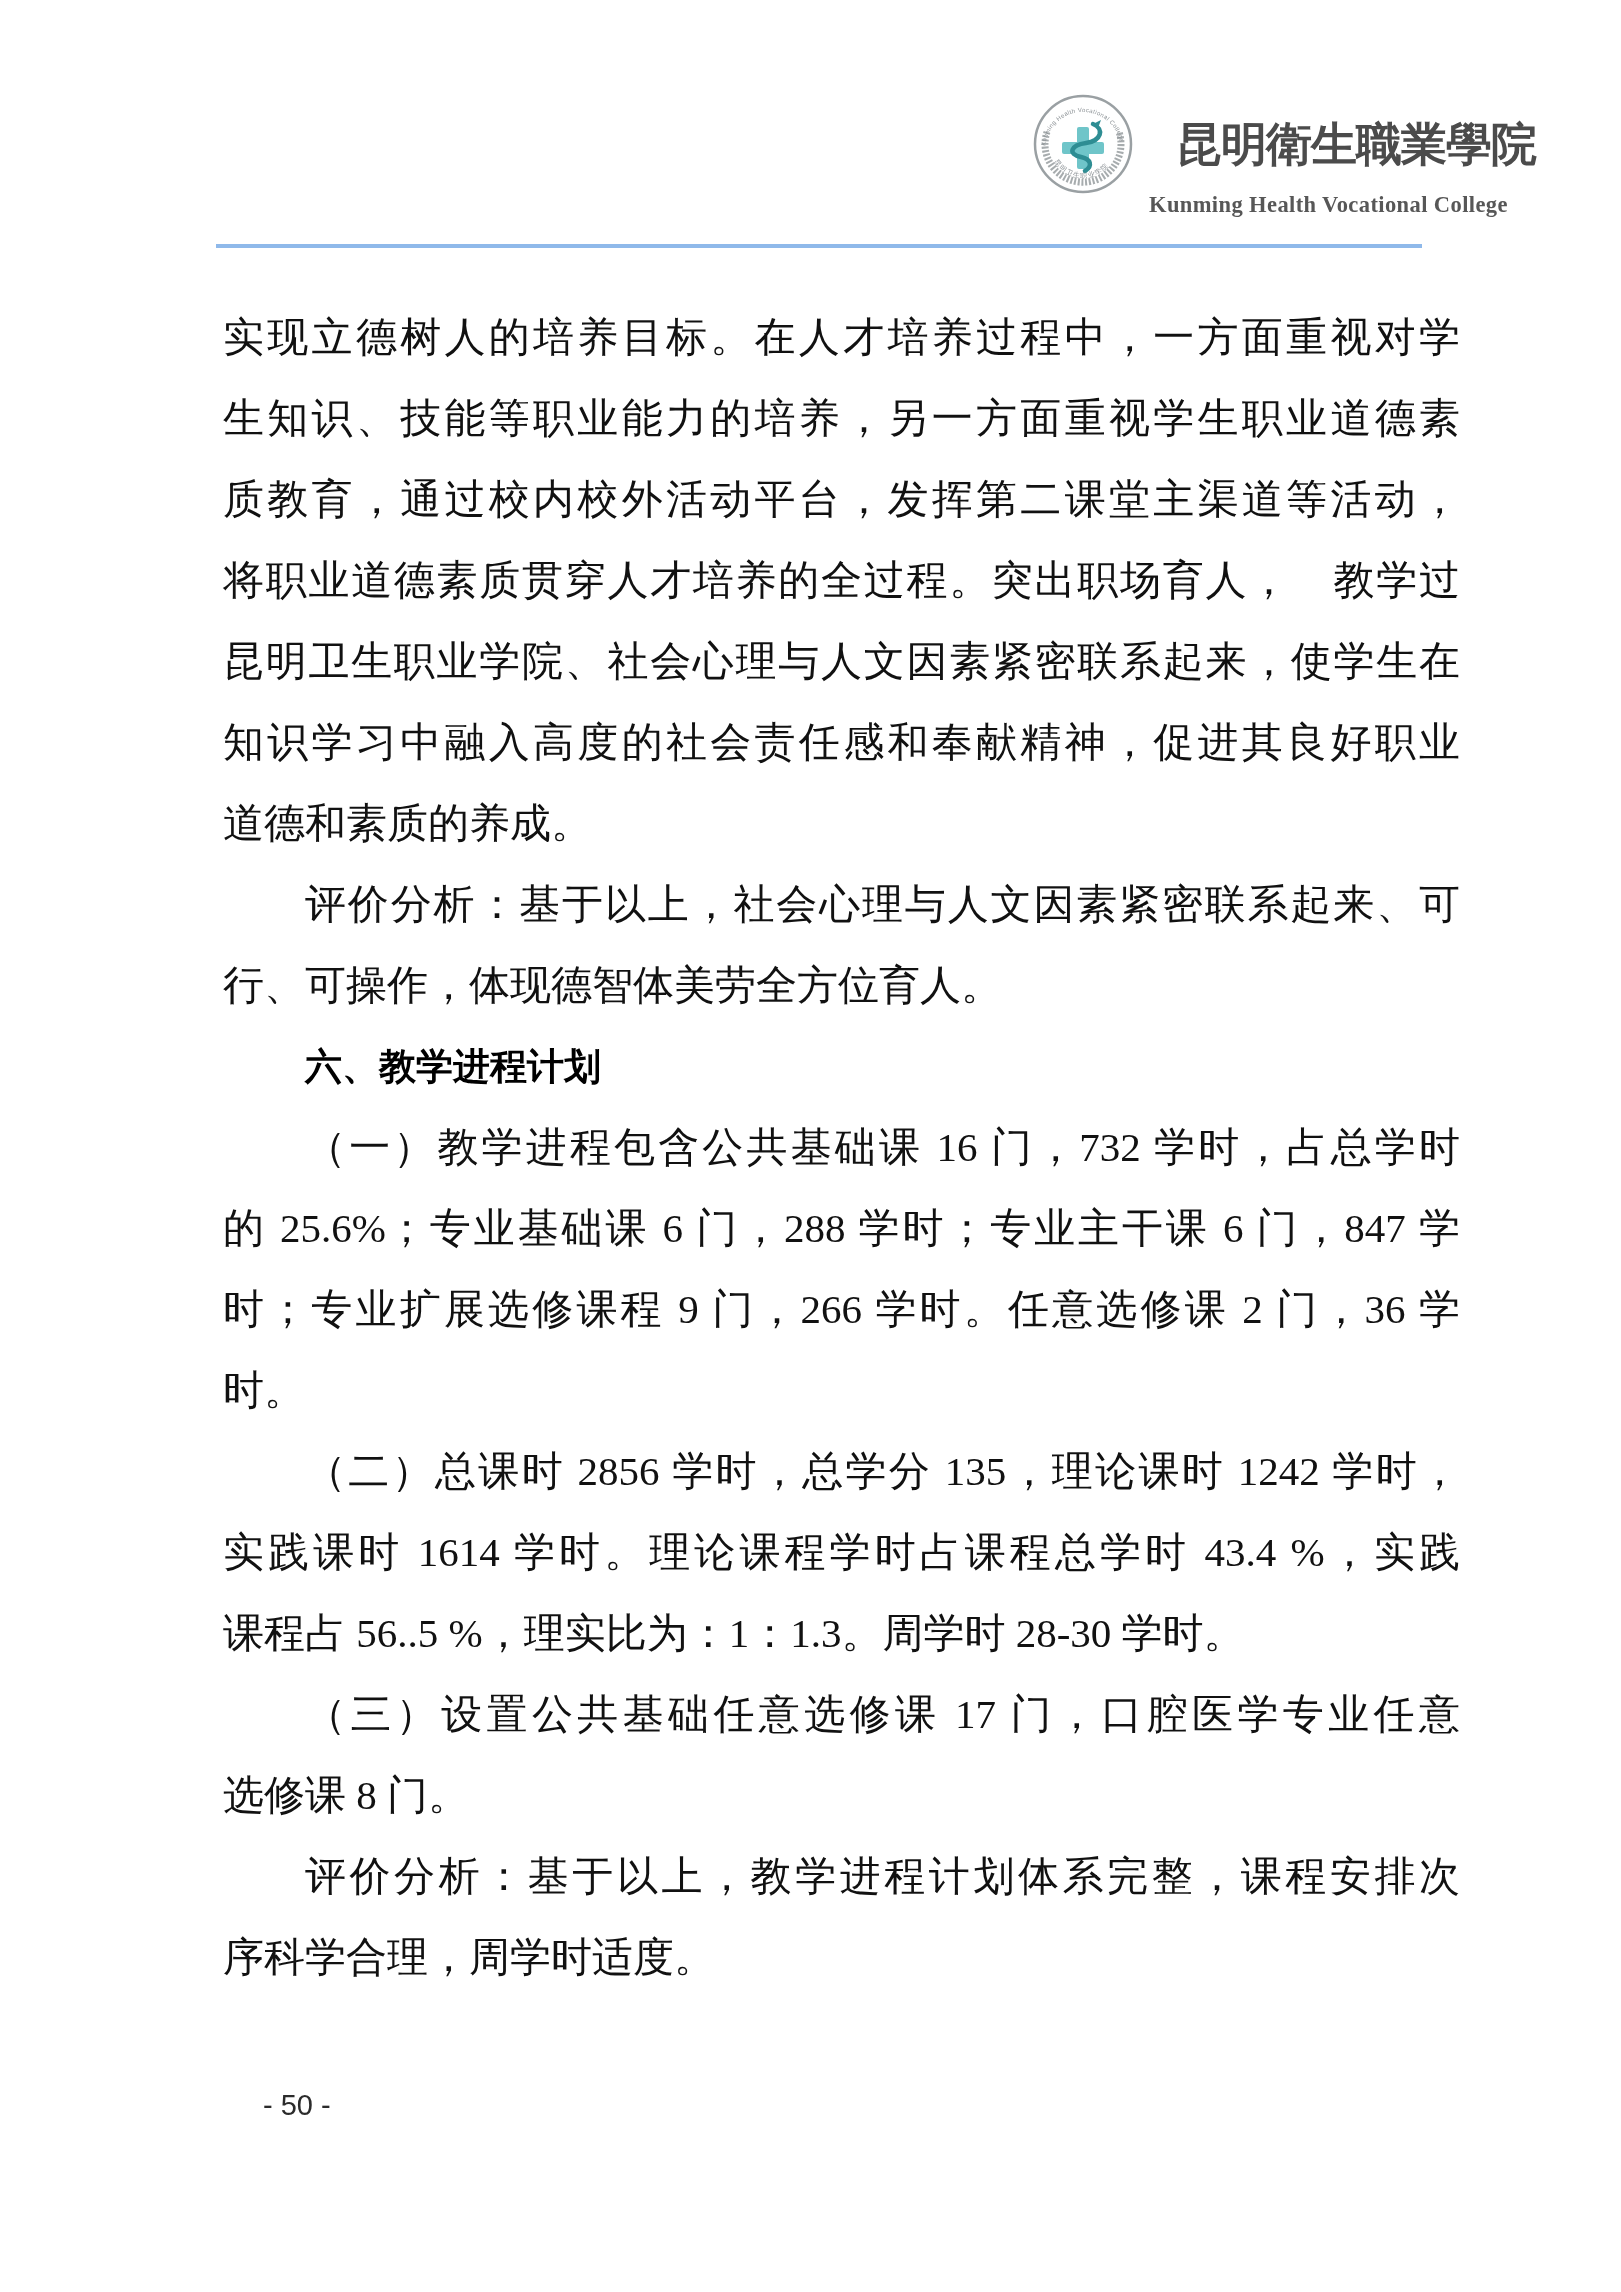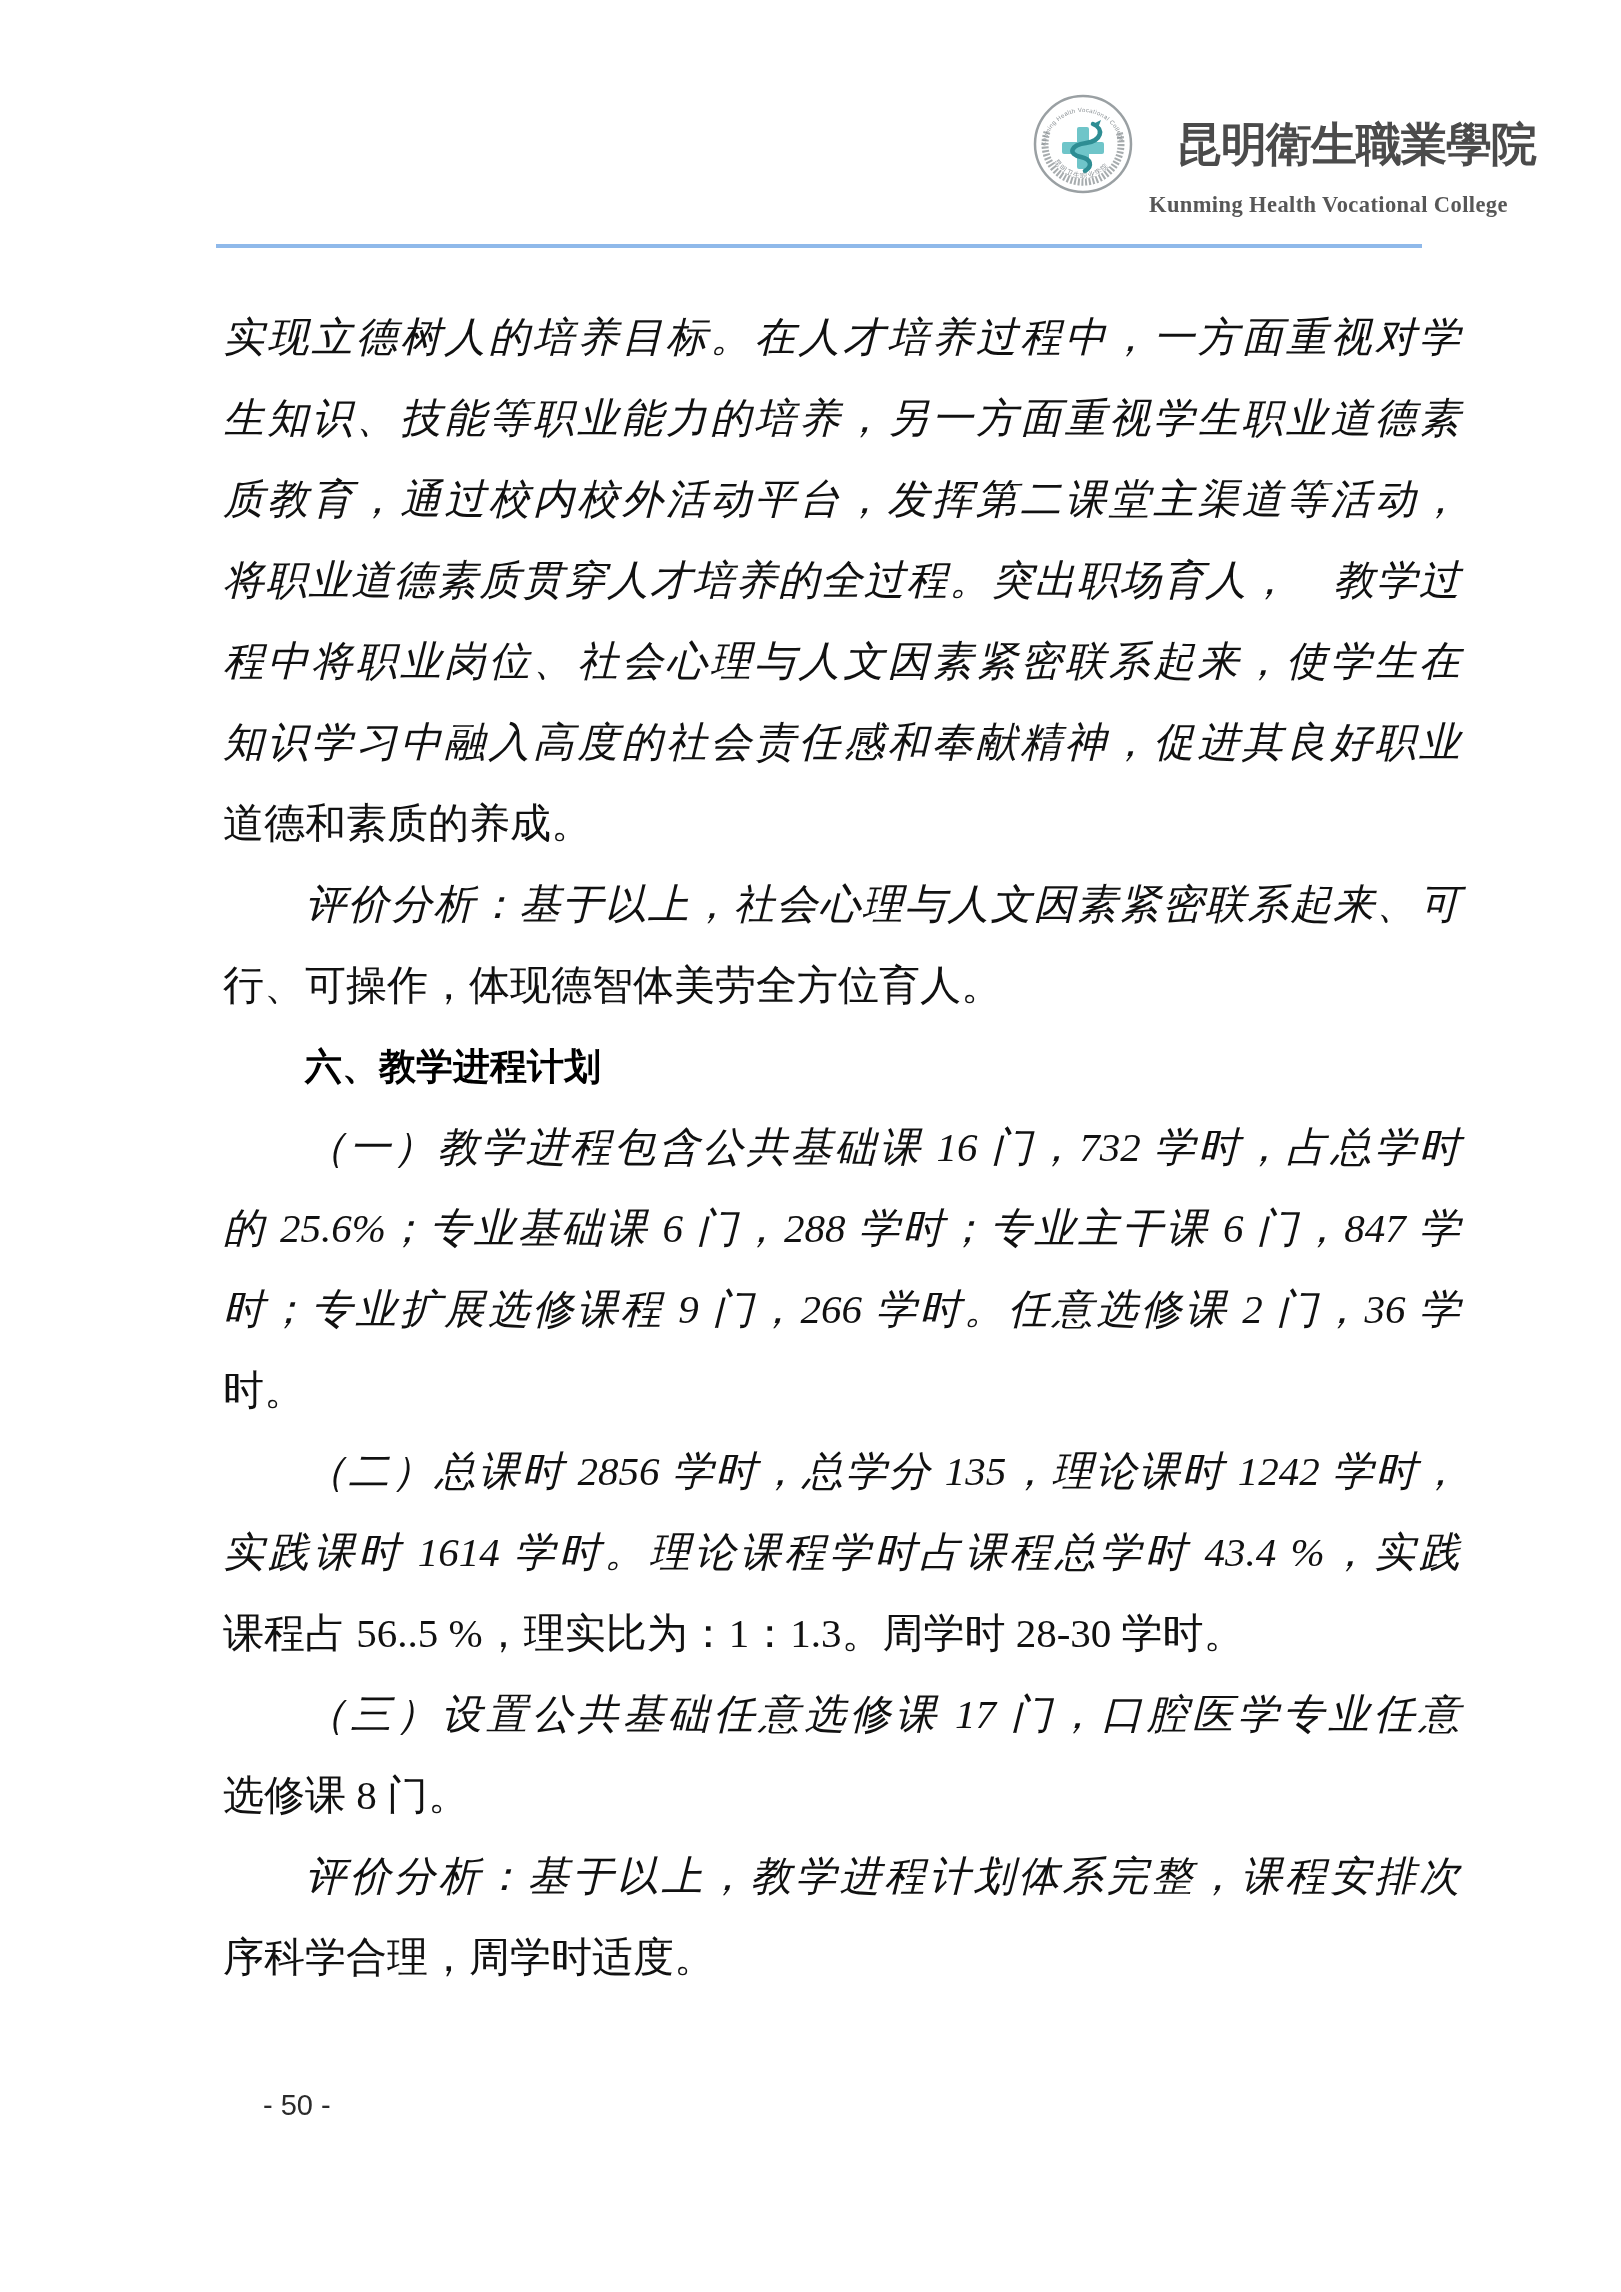--- a/index.html
+++ b/index.html
@@ -29,21 +29,21 @@
     position:absolute; left:216px; top:244px; width:1206px; height:3.9px;
     background:#8fb9ea;
   }
 
   
   .doc-body {
     position:absolute; left:223px; top:297px; width:1237px;
     font-size:41px; line-height:81px; color:#111;
   }
   .line { text-align:left; }
-  .line.justify { text-align:justify; text-align-last:justify;font-style:italic; }
+  .line.justify { text-align:justify; text-align-last:justify; }
   .line.indent  { text-indent:82px; }
   .line.heading {
     font-family:"Liberation Sans","DejaVu Sans",sans-serif;
     font-weight:bold; font-size:37px; color:#000;
   }
 
   
   .page-number {
     position:absolute; left:263px; top:2086px; line-height:39px;
     font-size:29px; color:#2b2b2b;
@@ -79,21 +79,21 @@
     <div class="calligraphy">昆明衛生職業學院</div>
     <div class="english-name">Kunming Health Vocational College</div>
     <div class="divider" style="background: rgb(143, 185, 234);"></div>
   </div>
 
   <main class="doc-body">
       <div class="line justify">实现立德树人的培养目标。在人才培养过程中，一方面重视对学</div>
       <div class="line justify">生知识、技能等职业能力的培养，另一方面重视学生职业道德素</div>
       <div class="line justify">质教育，通过校内校外活动平台，发挥第二课堂主渠道等活动，</div>
       <div class="line justify">将职业道德素质贯穿人才培养的全过程。突出职场育人，　教学过</div>
-      <div class="line justify">程中将职业岗位、社会心理与人文因素紧密联系起来，使学生在</div>
+      <div class="line justify">昆明卫生职业学院、社会心理与人文因素紧密联系起来，使学生在</div>
       <div class="line justify">知识学习中融入高度的社会责任感和奉献精神，促进其良好职业</div>
       <div class="line">道德和素质的养成。</div>
       <div class="line justify indent">评价分析：基于以上，社会心理与人文因素紧密联系起来、可</div>
       <div class="line">行、可操作，体现德智体美劳全方位育人。</div>
       <div class="line heading indent">六、教学进程计划</div>
       <div class="line justify indent">（一）教学进程包含公共基础课 16 门，732 学时，占总学时</div>
       <div class="line justify">的 25.6%；专业基础课 6 门，288 学时；专业主干课 6 门，847 学</div>
       <div class="line justify">时；专业扩展选修课程 9 门，266 学时。任意选修课 2 门，36 学</div>
       <div class="line">时。</div>
       <div class="line justify indent">（二）总课时 2856 学时，总学分 135，理论课时 1242 学时，</div>

